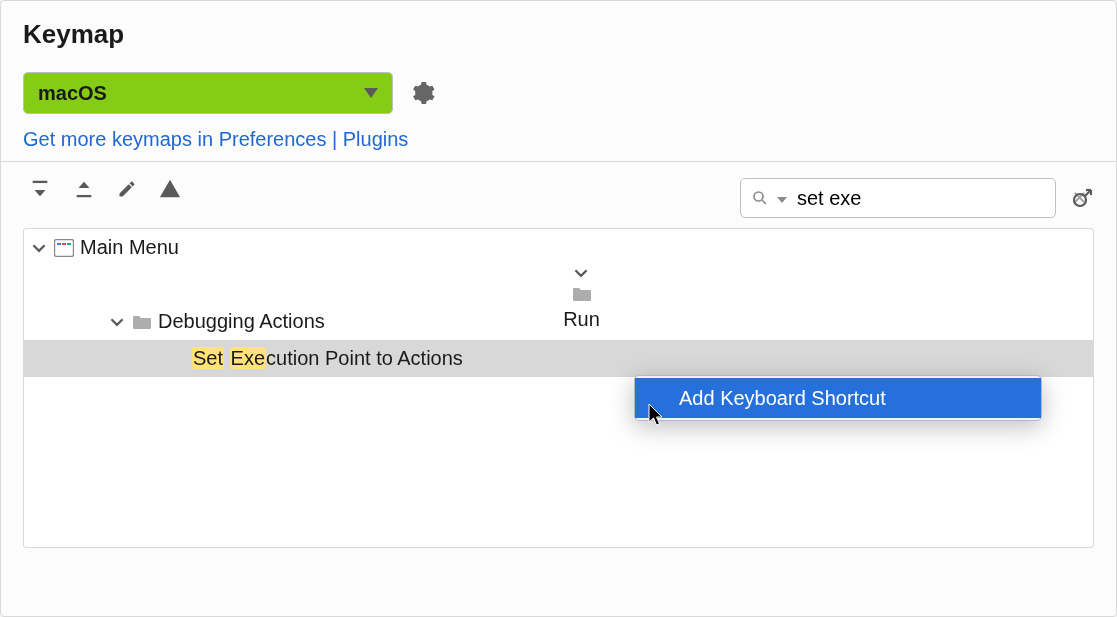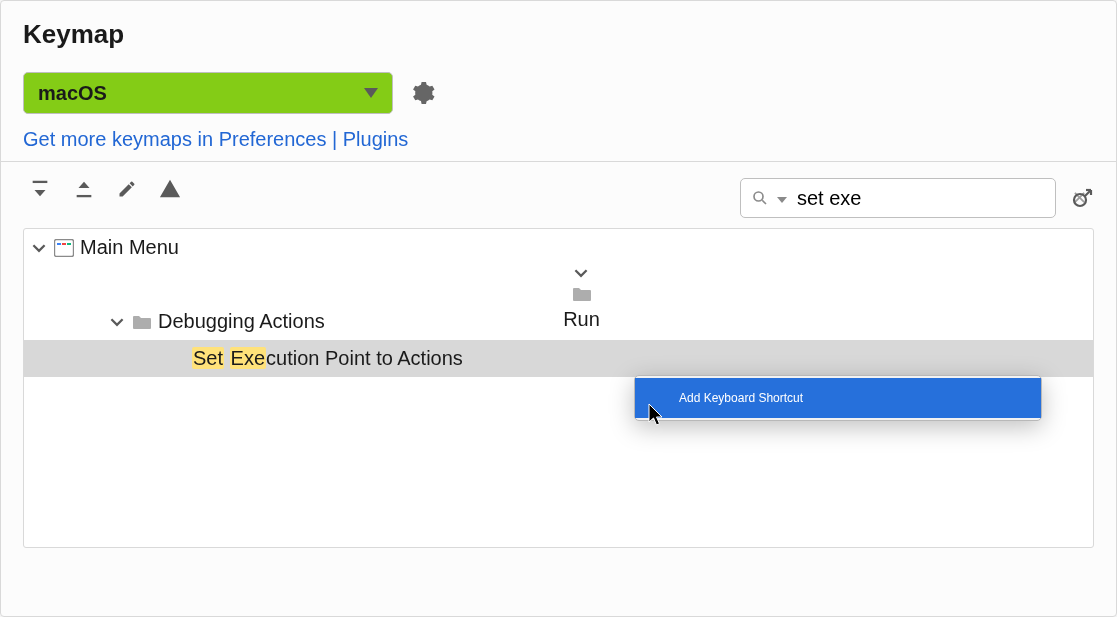--- a/index.html
+++ b/index.html
@@ -149,21 +149,21 @@
     border: 1px solid #b8b8b8;
     border-radius: 5px;
     box-shadow: 0 6px 24px rgba(0,0,0,0.25);
     padding: 2px 0;
   }
   .ctx-item {
     height: 40px;
     display: flex;
     align-items: center;
     padding: 0 44px;
-    font-size: 12px;
+    font-size: 20px;
   }
   .ctx-item.sel {
     background: #2670db;
     color: #fff;
   }
   .cursor {
     position: absolute;
     left: 623px;
     top: 173px;
     pointer-events: none;

